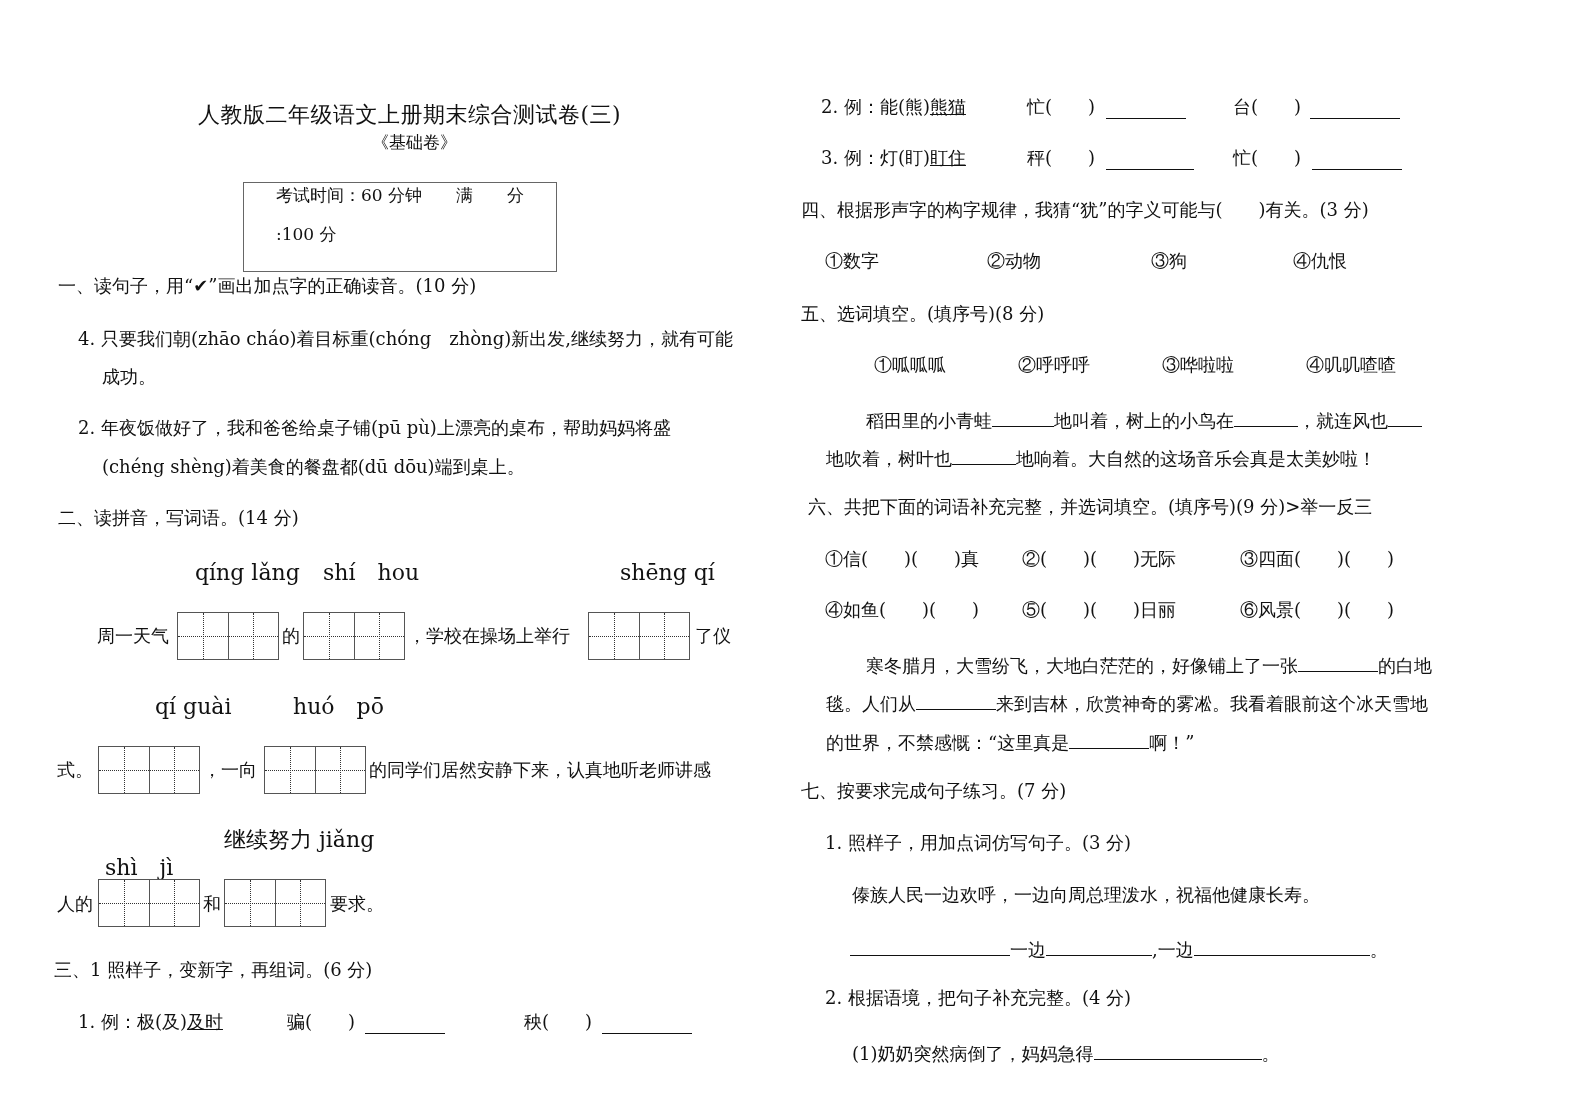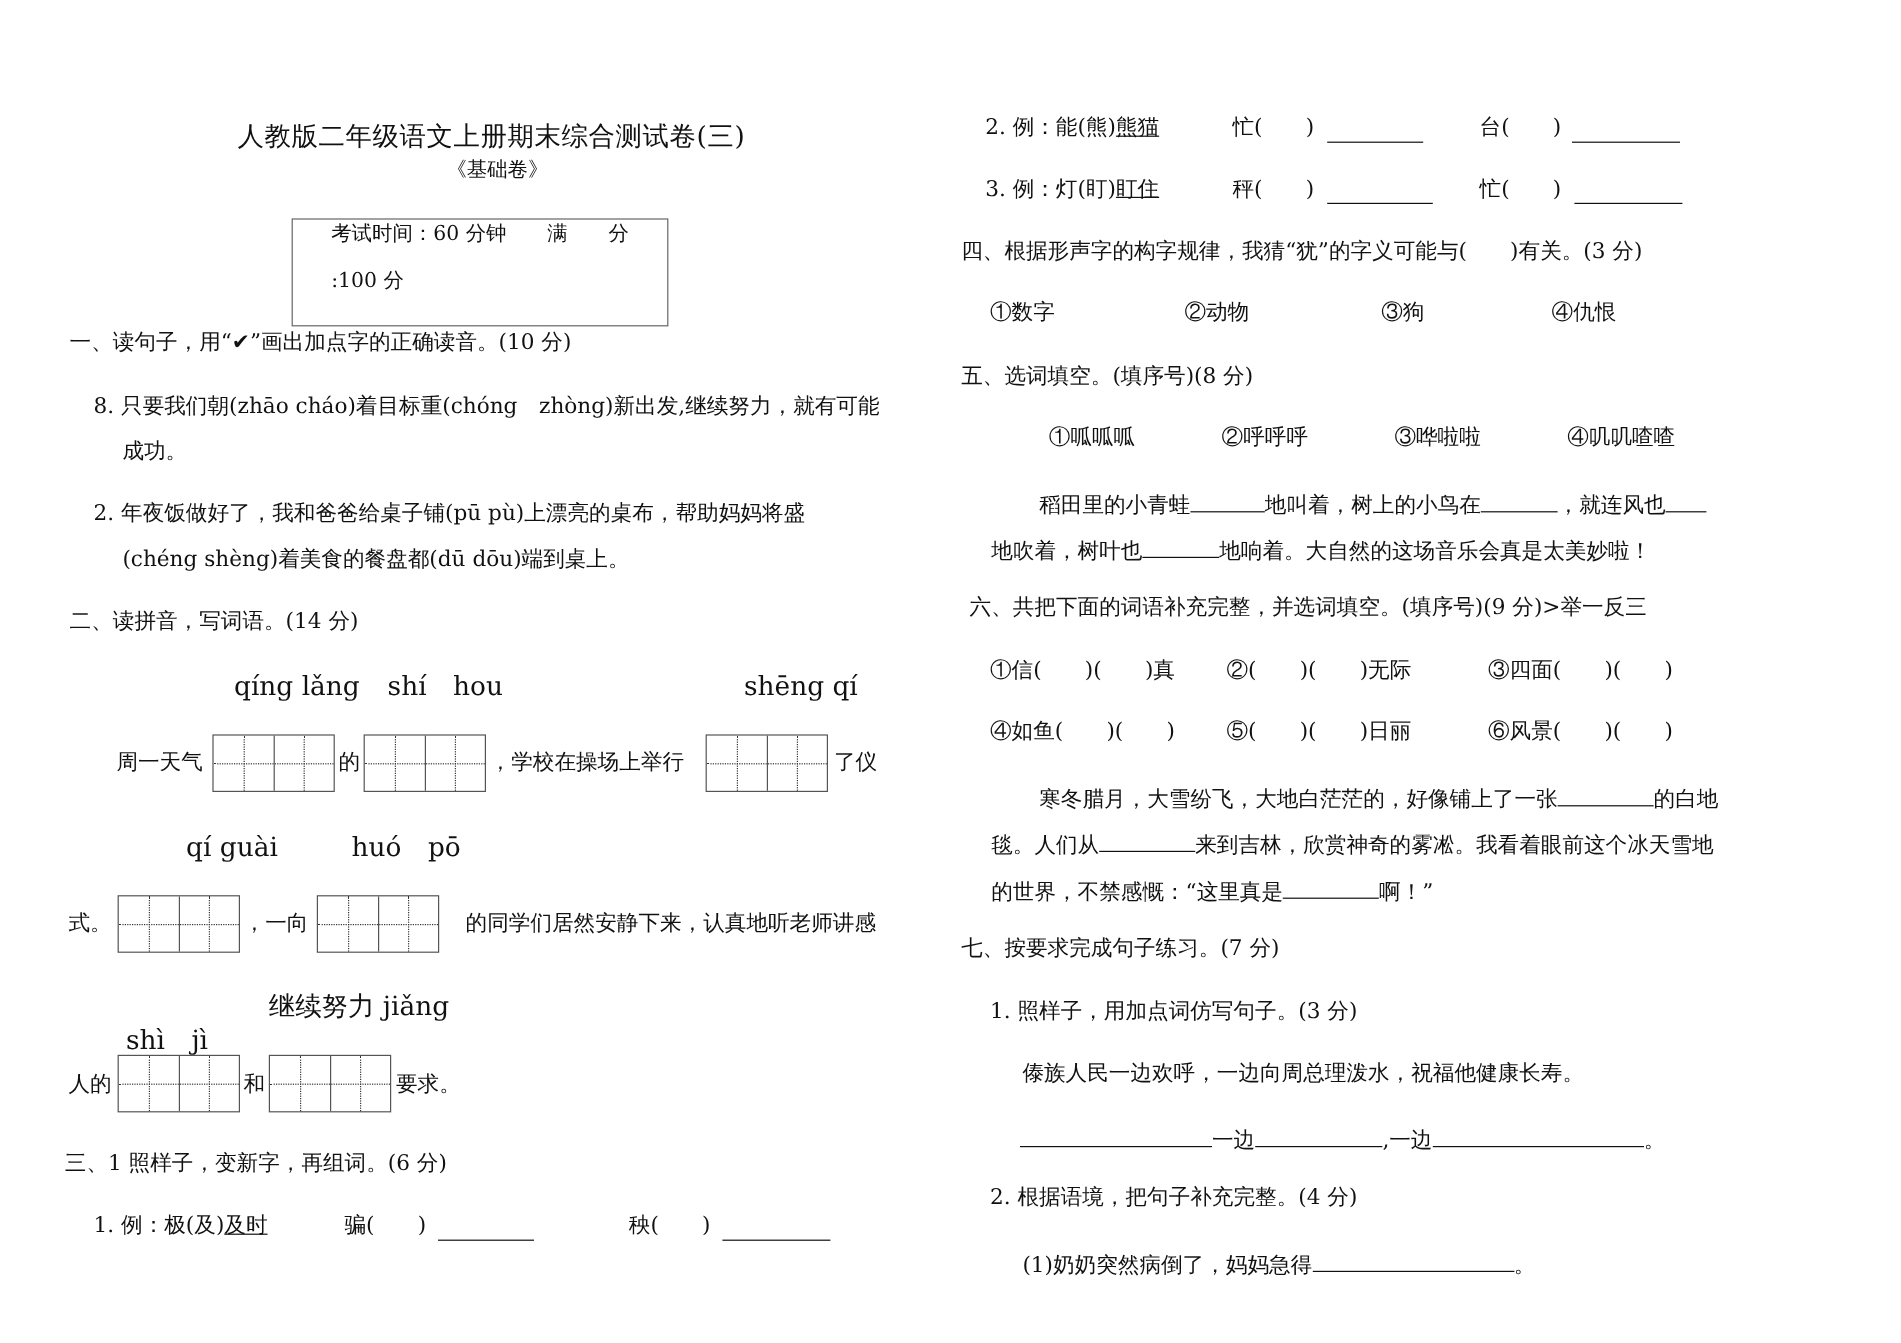--- a/index.html
+++ b/index.html
@@ -29,21 +29,21 @@
 <body>
 
 <div class="abs title" style="left:198px; top:104px;text-align:right;">人教版二年级语文上册期末综合测试卷(三)</div>
 <div class="abs subtitle" style="left:372px; top:134px;">《基础卷》</div>
 <div class="infobox">
   <div class="abs" style="left:32px; top:4px; font-size:17px;">考试时间：60 分钟　　满　　分</div>
   <div class="abs" style="left:32px; top:43px; font-size:17px;">:100 分</div>
 </div>
 
 <div class="abs" style="left:58px; top:277px;">一、读句子，用“✔”画出加点字的正确读音。(10 分)</div>
-<div class="abs" style="left:78px; top:330px;">8. 只要我们朝(zhāo cháo)着目标重(chóng　zhòng)新出发,继续努力，就有可能</div>
+<div class="abs" style="left:78px; top:330px;">4. 只要我们朝(zhāo cháo)着目标重(chóng　zhòng)新出发,继续努力，就有可能</div>
 <div class="abs" style="left:102px; top:368px;">成功。</div>
 <div class="abs" style="left:78px; top:419px;">2. 年夜饭做好了，我和爸爸给桌子铺(pū pù)上漂亮的桌布，帮助妈妈将盛</div>
 <div class="abs" style="left:102px; top:458px;">(chéng shèng)着美食的餐盘都(dū dōu)端到桌上。</div>
 
 <div class="abs" style="left:58px; top:509px;">二、读拼音，写词语。(14 分)</div>
 
 <div class="abs pinyin" style="left:195px; top:562px;">qíng lǎng</div>
 <div class="abs pinyin" style="left:323px; top:562px;">shí　hou</div>
 <div class="abs pinyin" style="left:620px; top:562px;">shēng qí</div>
 
@@ -80,21 +80,21 @@
     <div class="vq1"></div>
     <div class="vq3"></div>
   </div>
 <div class="abs" style="left:203px; top:761px;">，一向</div>
 <div class="tzg" style="left:264px; top:746px; width:102px;">
     <div class="hdot"></div>
     <div class="vmid"></div>
     <div class="vq1"></div>
     <div class="vq3"></div>
   </div>
-<div class="abs" style="left:388px; top:761px;text-align:center;">的同学们居然安静下来，认真地听老师讲感</div>
+<div class="abs" style="left:369px; top:761px;text-align:center;">的同学们居然安静下来，认真地听老师讲感</div>
 
 <div class="abs pinyin" style="left:105px; top:829px;margin-top:28px;">shì　jì</div>
 <div class="abs pinyin" style="left:224px; top:829px;">继续努力 jiǎng</div>
 
 <div class="abs" style="left:57px; top:895px;">人的</div>
 <div class="tzg" style="left:98px; top:879px; width:102px;">
     <div class="hdot"></div>
     <div class="vmid"></div>
     <div class="vq1"></div>
     <div class="vq3"></div>

